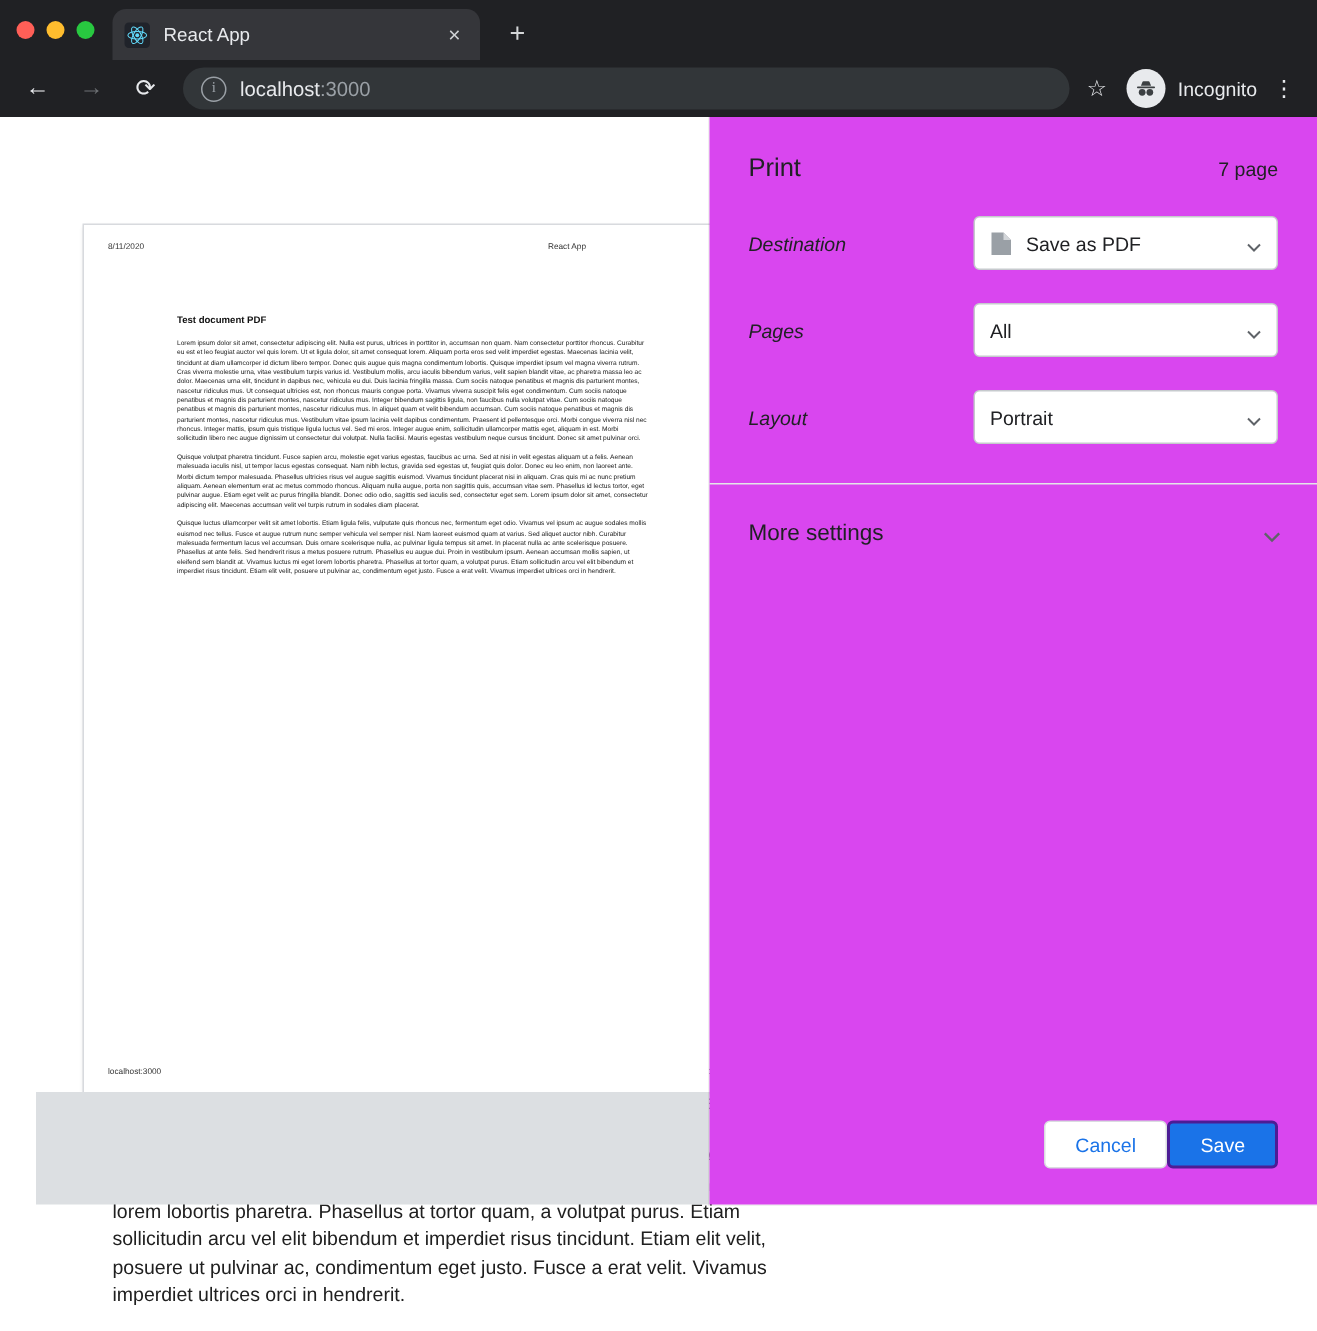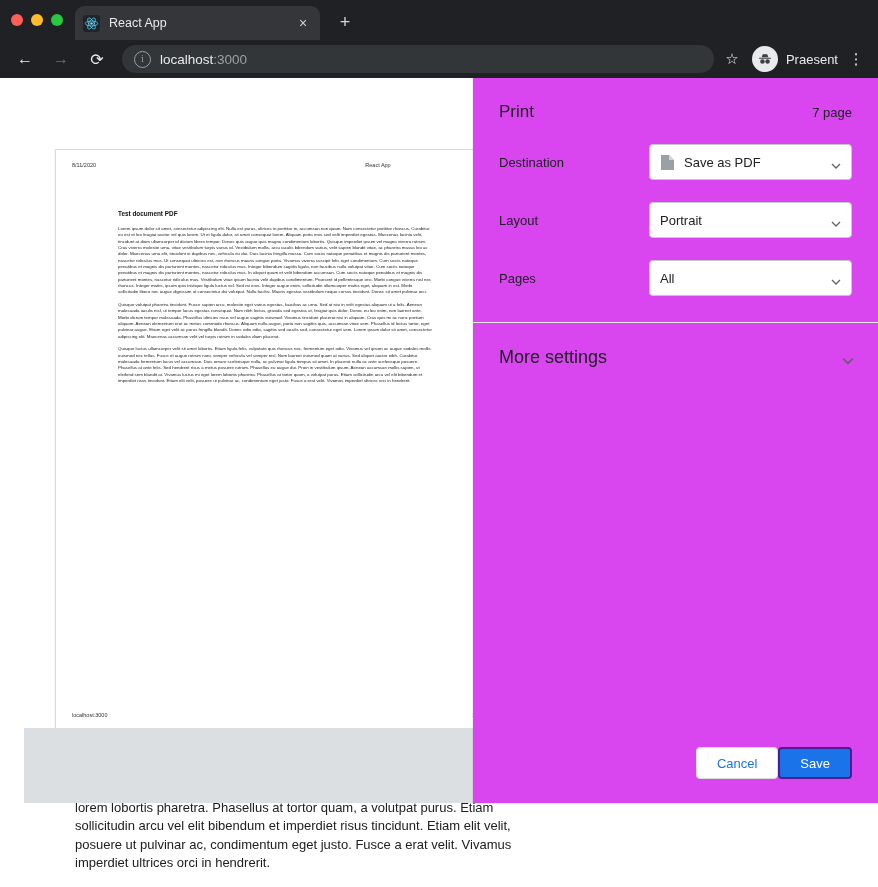--- a/index.html
+++ b/index.html
@@ -253,20 +253,21 @@
   .row {
     display: flex;
     align-items: center;
     padding: 0 26px;
     margin-top: 22px;
   }
   .row-label {
     width: 150px;
     font-size: 13px;
     color: #202124;
+    font-style: italic;
   }
   .select {
     flex: 1;
     height: 36px;
     border: 1px solid #c6cacd;
     border-radius: 4px;
     display: flex;
     align-items: center;
     padding: 0 10px;
     box-sizing: border-box;
@@ -299,21 +300,21 @@
     margin: 26px 0 0 0;
   }
   .more-settings {
     display: flex;
     align-items: center;
     justify-content: space-between;
     padding: 0 26px;
     margin-top: 24px;
   }
   .more-label {
-    font-size: 18px;
+    font-size: 15px;
     color: #202124;
   }
   .footer {
     position: absolute;
     left: 0;
     bottom: 0;
     width: 405px;
     padding: 0 26px 24px 26px;
     box-sizing: border-box;
     display: flex;
@@ -444,21 +445,21 @@
 
     <div class="incognito-pill">
       <span class="incognito-avatar">
         <svg width="18" height="18" viewBox="0 0 24 24">
           <path d="M7.5 9.5h9l-1.4-3.4a1 1 0 0 0-1.1-.6h-4a1 1 0 0 0-1.1.6z" fill="#3c4043"></path>
           <rect x="4" y="10.2" width="16" height="1.5" rx="0.7" fill="#3c4043"></rect>
           <circle cx="8.6" cy="15.4" r="3" fill="#3c4043"></circle>
           <circle cx="15.4" cy="15.4" r="3" fill="#3c4043"></circle>
         </svg>
       </span>
-      <span class="incognito-label">Praesent</span>
+      <span class="incognito-label">Incognito</span>
     </div>
 
     <div class="kebab">⋮</div>
   </div>
 </div>
 
 <div class="page">
   <div class="page-text">ornare scelerisque nulla, ac pulvinar ligula tempus sit amet. In placerat nulla ac ante scelerisque posuere. Phasellus at ante felis. Sed hendrerit risus a metus posuere rutrum. Phasellus eu augue dui. Proin in vestibulum ipsum. Aenean accumsan mollis sapien, ut eleifend sem blandit at. Vivamus luctus mi eget lorem lobortis pharetra. Phasellus at tortor quam, a volutpat purus. Etiam sollicitudin arcu vel elit bibendum et imperdiet risus tincidunt. Etiam elit velit, posuere ut pulvinar ac, condimentum eget justo. Fusce a erat velit. Vivamus imperdiet ultrices orci in hendrerit.</div>
 </div>
 
@@ -506,43 +507,43 @@
         <span class="sel-value">Save as PDF</span>
         <span class="caret">
           <svg width="10" height="10" viewBox="0 0 10 10">
               <path d="M1 3l4 4 4-4" fill="none" stroke="#5f6368" stroke-width="1.3"></path>
             </svg>
         </span>
       </div>
     </div>
 
     <div class="row">
+      <span class="row-label">Pages</span>
+      <div class="select">
+        <span class="sel-value">All</span>
+        <span class="caret">
+          <svg width="10" height="10" viewBox="0 0 10 10">
+              <path d="M1 3l4 4 4-4" fill="none" stroke="#5f6368" stroke-width="1.3"></path>
+            </svg>
+        </span>
+      </div>
+    </div>
+
+    <div class="row">
       <span class="row-label">Layout</span>
       <div class="select">
         <span class="sel-value">Portrait</span>
         <span class="caret">
           <svg width="10" height="10" viewBox="0 0 10 10">
               <path d="M1 3l4 4 4-4" fill="none" stroke="#5f6368" stroke-width="1.3"></path>
             </svg>
         </span>
       </div>
     </div>
 
-    <div class="row">
-      <span class="row-label">Pages</span>
-      <div class="select">
-        <span class="sel-value">All</span>
-        <span class="caret">
-          <svg width="10" height="10" viewBox="0 0 10 10">
-              <path d="M1 3l4 4 4-4" fill="none" stroke="#5f6368" stroke-width="1.3"></path>
-            </svg>
-        </span>
-      </div>
-    </div>
-
     <div class="divider"></div>
 
     <div class="more-settings">
       <span class="more-label">More settings</span>
       <span class="caret">
         <svg width="12" height="12" viewBox="0 0 10 10">
             <path d="M1 3l4 4 4-4" fill="none" stroke="#5f6368" stroke-width="1.3"></path>
           </svg>
       </span>
     </div>

